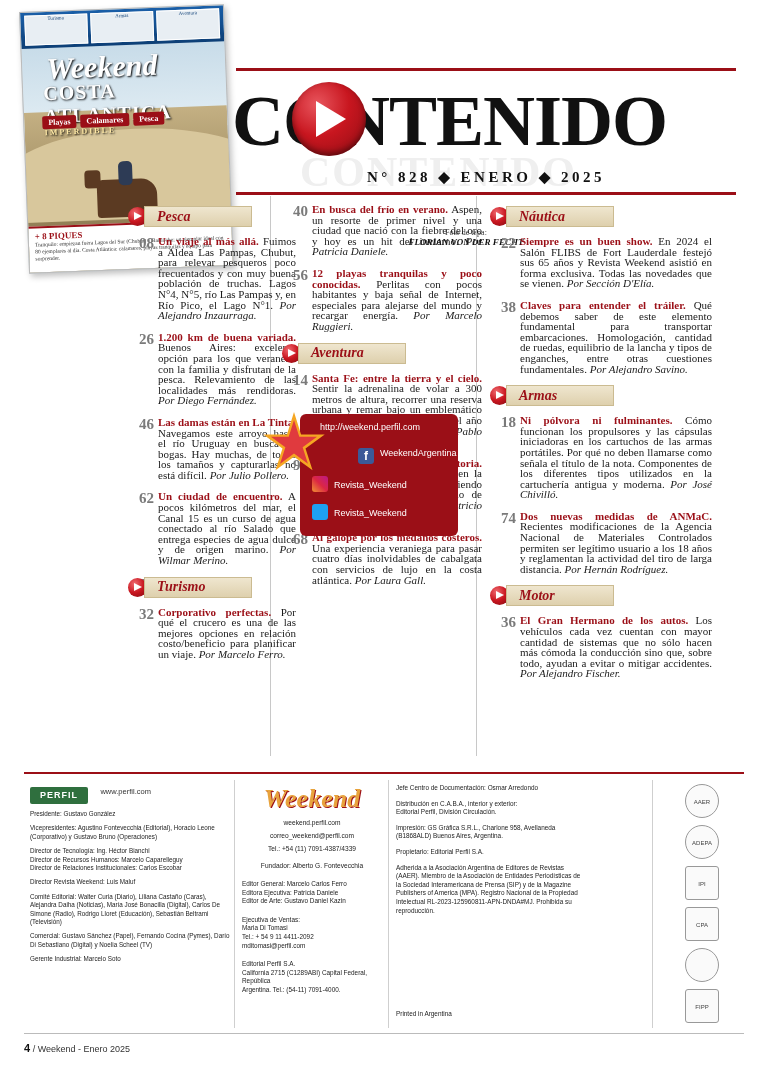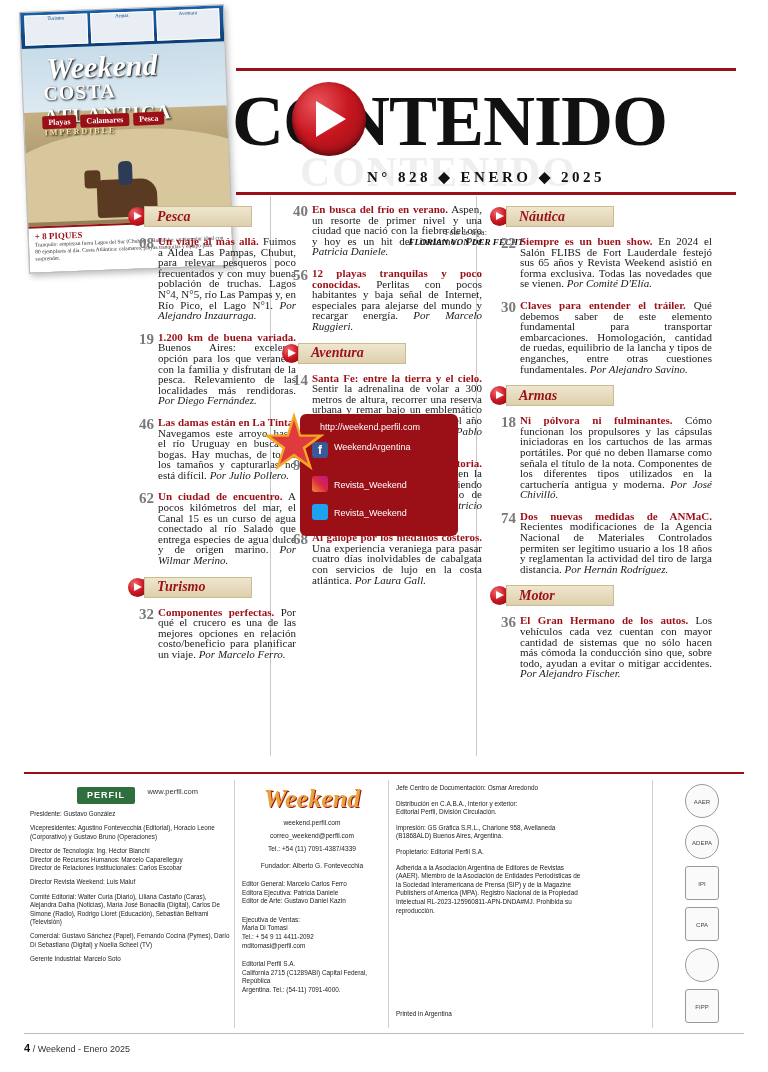--- a/index.html
+++ b/index.html
@@ -162,21 +162,21 @@
   }
   .social .panel {
     position:absolute; left:42px; top:6px; width:158px; height:122px;
     background:#9b0f17; border-radius:6px;
   }
   .social .url {
     position:absolute; left:62px; top:14px; color:#fff; font-size:9px; font-family:"Liberation Sans",sans-serif;
   }
   .social .row { position:absolute; left:54px; color:#fff; font-size:9px; font-family:"Liberation Sans",sans-serif; }
   .social .row .ic { display:inline-block; width:16px; height:16px; border-radius:3px; margin-right:6px; vertical-align:-4px; }
-  .social .r1{ top:34px; } .social .r2{ top:68px; } .social .r3{ top:96px; }
+  .social .r1{ top:40px;margin-left:46px; } .social .r2{ top:68px; } .social .r3{ top:96px; }
   .ic-fb{ background:#3b5998; color:#fff; font-weight:bold; text-align:center; font-size:12px; line-height:16px;}
   .ic-ig{ background:linear-gradient(45deg,#f09433,#dc2743,#bc1888); }
   .ic-tw{ background:#1da1f2; }
   .star {
     position:absolute; left:0; top:0; width:74px; height:72px;
   }
   .star .s {
     position:absolute; left:4px; top:4px; width:64px; height:64px;
     background:#f5a623;
     clip-path: polygon(50% 0%, 61% 35%, 98% 35%, 68% 57%, 79% 91%, 50% 70%, 21% 91%, 32% 57%, 2% 35%, 39% 35%);
@@ -195,21 +195,20 @@
   .fcol { position:absolute; top:10px; font-family:"Liberation Sans", sans-serif; }
   .fc1 { left:6px;   width:200px; }
   .fc2 { left:218px; width:140px; }
   .fc3 { left:372px; width:190px; }
   .fsep { position:absolute; top:6px; width:1px; height:248px; background:#cfcfcf; }
 
   .perfil-logo {
     display:inline-block; width:58px; height:17px; background:#2f6f3e; color:#fff;
     font-size:9px; font-weight:bold; text-align:center; line-height:17px; letter-spacing:1px;
     border-radius:2px;
-    margin-left:47px;
   }
   .fc1 .weburl{ font-size:7.5px; color:#333; margin-left:8px; vertical-align:4px;}
   .staff { font-size:6.3px; line-height:8.4px; color:#222; margin:6px 0 0 0; }
   .staff .blk { margin-bottom:6px; }
 
   .wk-foot-logo {
     font-family:"Liberation Serif", serif; font-style:italic; font-weight:bold;
     font-size:26px; color:#e8a33d; text-align:center; text-shadow:1px 1px 0 #9b0f17;
   }
   .fc2 .ft { font-size:6.6px; line-height:9px; color:#222; text-align:center; margin-top:4px;}
@@ -295,21 +294,21 @@
         <div class="ribbon">
           <span class="txt">Pesca</span>
         </div>
       </div>
 
       <div class="entry">
         <div class="pg">08</div>
         <p><span class="t">Un viaje al más allá.</span><span> Fuimos a Aldea Las Pampas, Chubut, para relevar pesqueros poco frecuentados y con muy buena población de truchas. Lagos N°4, N°5, río Las Pampas y, en Río Pico, el Lago N°1.</span><span class="by"> Por Alejandro Inzaurraga.</span></p>
       </div>
       <div class="entry">
-        <div class="pg">19</div>
+        <div class="pg">26</div>
         <p><span class="t">1.200 km de buena variada.</span><span> Buenos Aires: excelente opción para los que veranean con la familia y disfrutan de la pesca. Relevamiento de las localidades más rendidoras.</span><span class="by"> Por Diego Fernández.</span></p>
       </div>
       <div class="entry">
         <div class="pg">46</div>
         <p><span class="t">Las damas están en La Tinta.</span><span> Navegamos este arroyo hasta el río Uruguay en busca de bogas. Hay muchas, de todos los tamaños y capturarlas no está difícil.</span><span class="by"> Por Julio Pollero.</span></p>
       </div>
       <div class="entry">
         <div class="pg">62</div>
         <p><span class="t">Un ciudad de encuentro.</span><span> A pocos kilómetros del mar, el Canal 15 es un curso de agua conectado al río Salado que entrega especies de agua dulce y de origen marino.</span><span class="by"> Por Wilmar Merino.</span></p>
       </div>
@@ -319,21 +318,21 @@
 
       <div class="sec">
         <div class="bullet"></div>
         <div class="ribbon">
           <span class="txt">Turismo</span>
         </div>
       </div>
 
       <div class="entry">
         <div class="pg">32</div>
-        <p><span class="t">Componentes perfectas.</span><span> Por qué el crucero es una de las mejores opciones en relación costo/beneficio para planificar un viaje.</span><span class="by"> Por Marcelo Ferro.</span></p>
+        <p><span class="t">Corporativo perfectas.</span><span> Por qué el crucero es una de las mejores opciones en relación costo/beneficio para planificar un viaje.</span><span class="by"> Por Marcelo Ferro.</span></p>
       </div>
     </div>
 
     <div class="col-mid">
       <div style="height:8px;"></div>
       <div class="entry">
         <div class="pg">40</div>
         <p><span class="t">En busca del frío en verano.</span><span> Aspen, un resorte de primer nivel y una ciudad que nació con la fiebre del oro y hoy es un hit del invierno.</span><span class="by"> Por Patricia Daniele.</span></p>
       </div>
       <div class="entry">
@@ -365,24 +364,24 @@
     <div class="col-right">
 
       <div class="sec">
         <div class="bullet"></div>
         <div class="ribbon">
           <span class="txt">Náutica</span>
         </div>
       </div>
       <div class="entry">
         <div class="pg">22</div>
-        <p><span class="t">Siempre es un buen show.</span><span> En 2024 el Salón FLIBS de Fort Lauderdale festejó sus 65 años y Revista Weekend asistió en forma exclusiva. Todas las novedades que se vienen.</span><span class="by"> Por Comité D'Elía.</span></p>
-      </div>
-      <div class="entry">
-        <div class="pg">30</div>
+        <p><span class="t">Siempre es un buen show.</span><span> En 2024 el Salón FLIBS de Fort Lauderdale festejó sus 65 años y Revista Weekend asistió en forma exclusiva. Todas las novedades que se vienen.</span><span class="by"> Por Sección D'Elía.</span></p>
+      </div>
+      <div class="entry">
+        <div class="pg">38</div>
         <p><span class="t">Claves para entender el tráiler.</span><span> Qué debemos saber de este elemento fundamental para transportar embarcaciones. Homologación, cantidad de ruedas, equilibrio de la lancha y tipos de enganches, entre otras cuestiones fundamentales.</span><span class="by"> Por Alejandro Savino.</span></p>
       </div>
 
       <div class="sec">
         <div class="bullet"></div>
         <div class="ribbon">
           <span class="txt">Armas</span>
         </div>
       </div>
       <div class="entry">

